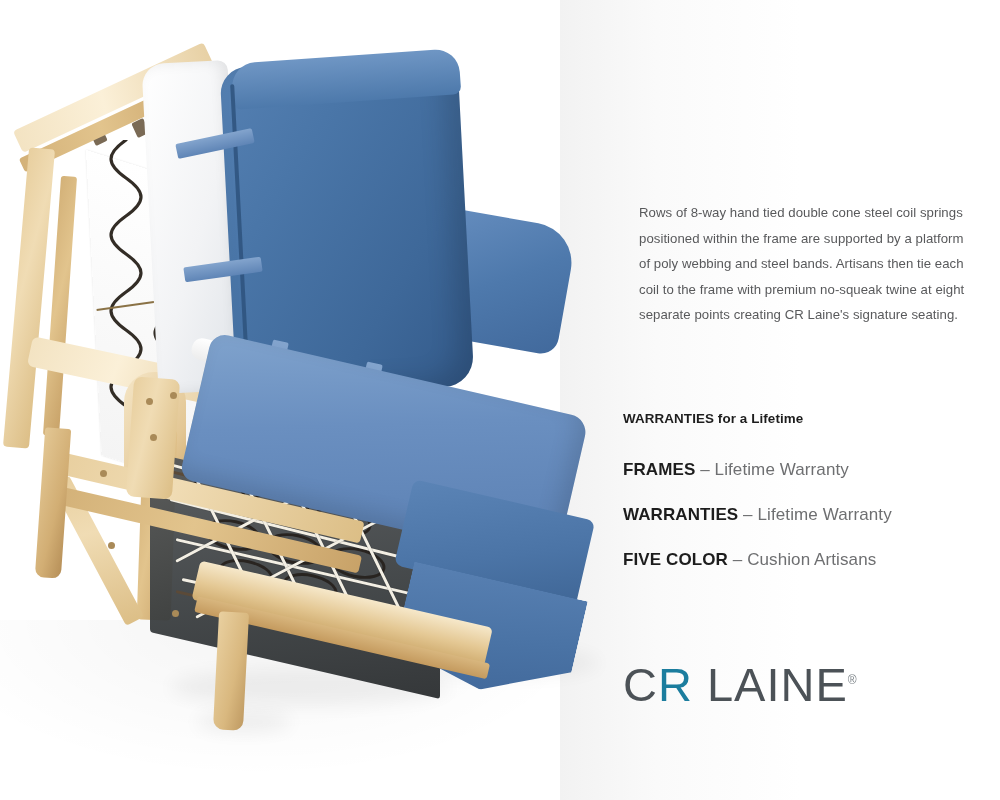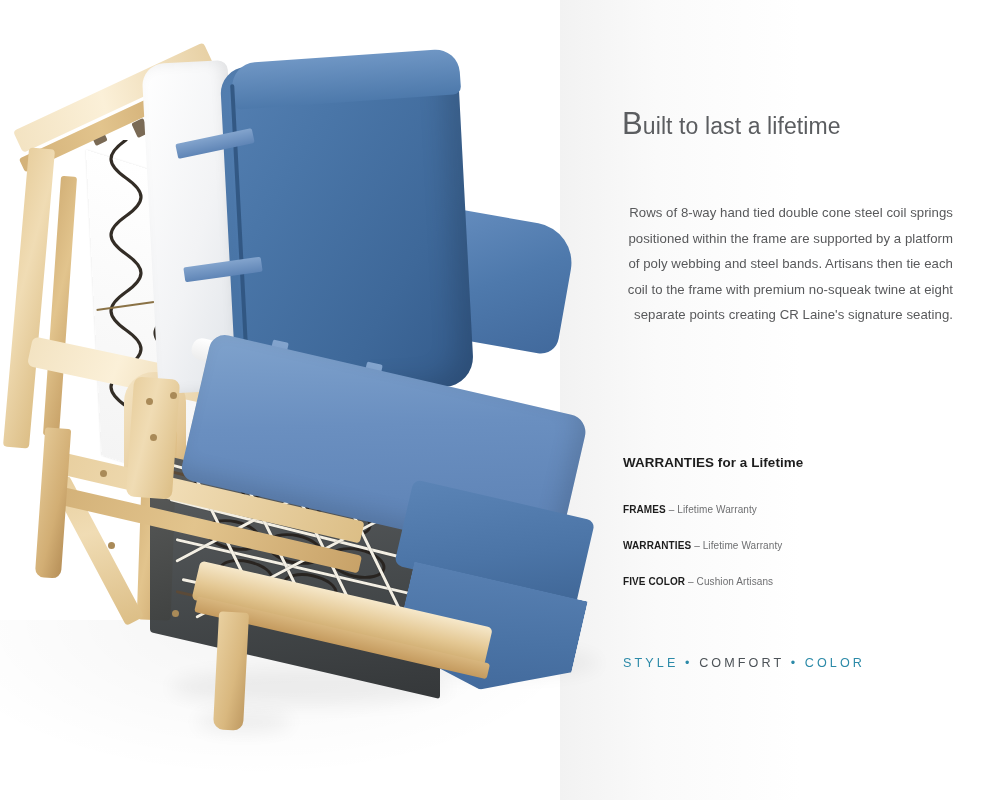--- a/index.html
+++ b/index.html
@@ -189,21 +189,21 @@
   .headline .l1{ font-size:23px; line-height:34px; }
   .headline .l2{ font-size:23px; line-height:34px; }
   .headline .cap{ font-size:31px; }
 
   .body-copy{
     color:#58595b; font-size:13.2px; line-height:25.6px; font-weight:400;
     width:330px; letter-spacing:.05px;
   }
 
   .warranty-head{ color:#1d1d1d; font-size:13.4px; font-weight:700; letter-spacing:.1px; }
-  .warranty-row{ font-size:10px; letter-spacing:.1px; white-space:nowrap; }
+  .warranty-row{ font-size:17px; letter-spacing:.1px; white-space:nowrap; }
   .warranty-row .term{ color:#1d1d1d; font-weight:700; }
   .warranty-row .dash{ color:#6e6f71; font-weight:400; }
   .warranty-row .desc{ color:#6e6f71; font-weight:400; }
 
   
   .logo{ position:absolute; left:1px; top:654px; width:240px; }
   .logo-word{ font-size:47px; font-weight:400; letter-spacing:1px;
               line-height:52px; white-space:nowrap; }
   .logo-word .g{ color:#4c5257; }
   .logo-word .t{ color:#1b7d9e; }
@@ -313,28 +313,25 @@
     <div style="position:absolute;left:170px;top:392px;width:7px;height:7px;border-radius:50%;background:#a98a58;"></div>
     <div style="position:absolute;left:150px;top:434px;width:7px;height:7px;border-radius:50%;background:#a98a58;"></div>
     <div style="position:absolute;left:100px;top:470px;width:7px;height:7px;border-radius:50%;background:#a98a58;"></div>
     <div style="position:absolute;left:108px;top:542px;width:7px;height:7px;border-radius:50%;background:#a98a58;"></div>
     <div style="position:absolute;left:172px;top:610px;width:7px;height:7px;border-radius:50%;background:#a98a58;"></div>
   </div>
 
   <div class="content">
 
     <div class="headline" style="position:absolute;left:0;top:94px;">
-      <div class="l2" style="margin-top:13px;">
-        <span class="cap">B</span><span>uilt to last a lifetime</span>
-      </div>
-    </div>
-
-    <p class="body-copy" style="position:absolute;left:1px;top:200px;text-align:right;">Rows of 8-way hand tied double cone steel coil springs positioned within the frame are supported by a platform of poly webbing and steel bands. Artisans then tie each coil to the frame with premium no-squeak twine at eight separate points creating CR Laine's signature seating.</p>
-
-    <div style="position:absolute;left:1px;top:411px;margin-top:44px;">
+    </div>
+
+    <p class="body-copy" style="position:absolute;left:17px;top:200px;">Rows of 8-way hand tied double cone steel coil springs positioned within the frame are supported by a platform of poly webbing and steel bands. Artisans then tie each coil to the frame with premium no-squeak twine at eight separate points creating CR Laine's signature seating.</p>
+
+    <div style="position:absolute;left:1px;top:411px;">
       <div class="warranty-head">WARRANTIES for a Lifetime</div>
 
       <div class="warranty-row" style="margin-top:34px;">
         <span class="term">FRAMES</span>
         <span class="dash">–</span>
         <span class="desc">Lifetime Warranty</span>
       </div>
 
       <div class="warranty-row" style="margin-top:25px;">
         <span class="term">WARRANTIES</span>
@@ -343,23 +340,19 @@
       </div>
 
       <div class="warranty-row" style="margin-top:25px;">
         <span class="term">FIVE COLOR</span>
         <span class="dash">–</span>
         <span class="desc">Cushion Artisans</span>
       </div>
     </div>
 
     <div class="logo">
-      <div class="tagline">
-        <span class="t">STYLE</span>
-        <span class="dot">•</span>
-        <span class="g">COMFORT</span>
-        <span class="dot">•</span>
-        <span class="t">COLOR</span>
+      <div class="logo-word">
+        <span class="g">C</span><span class="t">R</span><span class="g"> LAINE</span><span class="logo-reg">®</span>
       </div>
     </div>
 
   </div>
 </div>
 
 </body></html>

